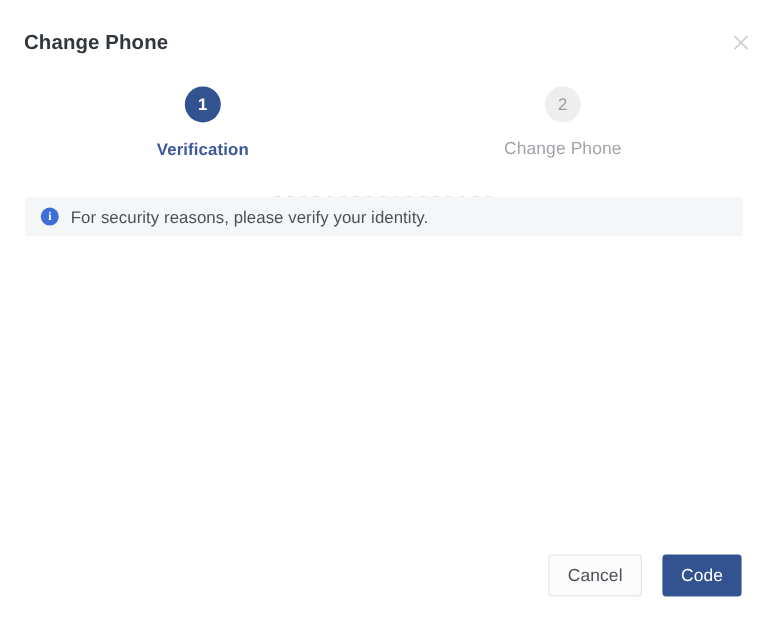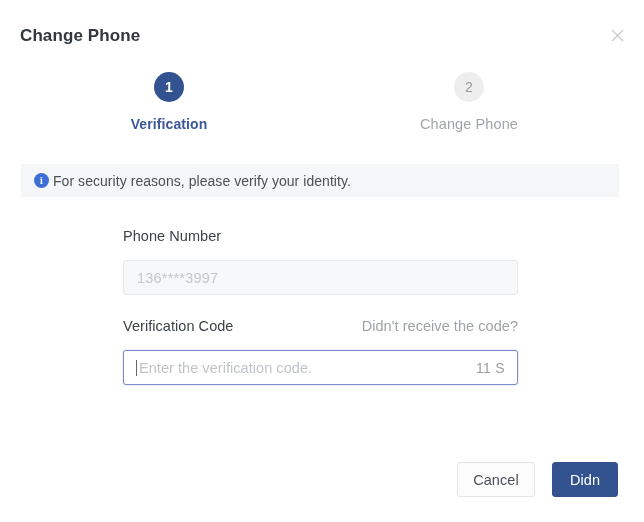--- a/index.html
+++ b/index.html
@@ -104,21 +104,21 @@
     background: #3d6fd6;
     color: #ffffff;
     font-size: 10px;
     font-weight: bold;
     font-family: "Liberation Serif", serif;
     display: flex; align-items: center; justify-content: center;
     flex: 0 0 auto;
     line-height: 1;
   }
   .info-text {
-    margin-left: 4px;
+    margin-left: 10px;
     font-size: 14px;
     color: #4b5157;
     letter-spacing: 0.05px;
   }
 
   
   .form {
     position: absolute;
     left: 123px; top: 228px;
     width: 395px;
@@ -242,40 +242,19 @@
       <div class="step-circle">2</div>
       <div class="step-label">Change Phone</div>
     </div>
   </div>
 
   <div class="info-banner">
     <div class="info-icon">i</div>
     <div class="info-text">For security reasons, please verify your identity.</div>
   </div>
 
-  <div class="form">
-
-    <div class="field-label-row">
-      <div class="field-label">Phone Number</div>
-    </div>
-    <div class="input-box input-disabled">
-      <div class="input-value">136****3997</div>
-    </div>
-
-    <div class="field-gap"></div>
-
-    <div class="field-label-row">
-      <div class="field-label">Verification Code</div>
-      <div class="helper-link">Didn't receive the code?</div>
-    </div>
-    <div class="input-box input-focused">
-      <div class="caret"></div>
-      <div class="input-placeholder">Enter the verification code.</div>
-      <div class="countdown">11 S</div>
-    </div>
-  </div>
 
   <div class="footer">
     <div class="btn btn-cancel">Cancel</div>
-    <div class="btn btn-next">Didn</div>
+    <div class="btn btn-next">Code</div>
   </div>
 
 </div>
 
 </body></html>

